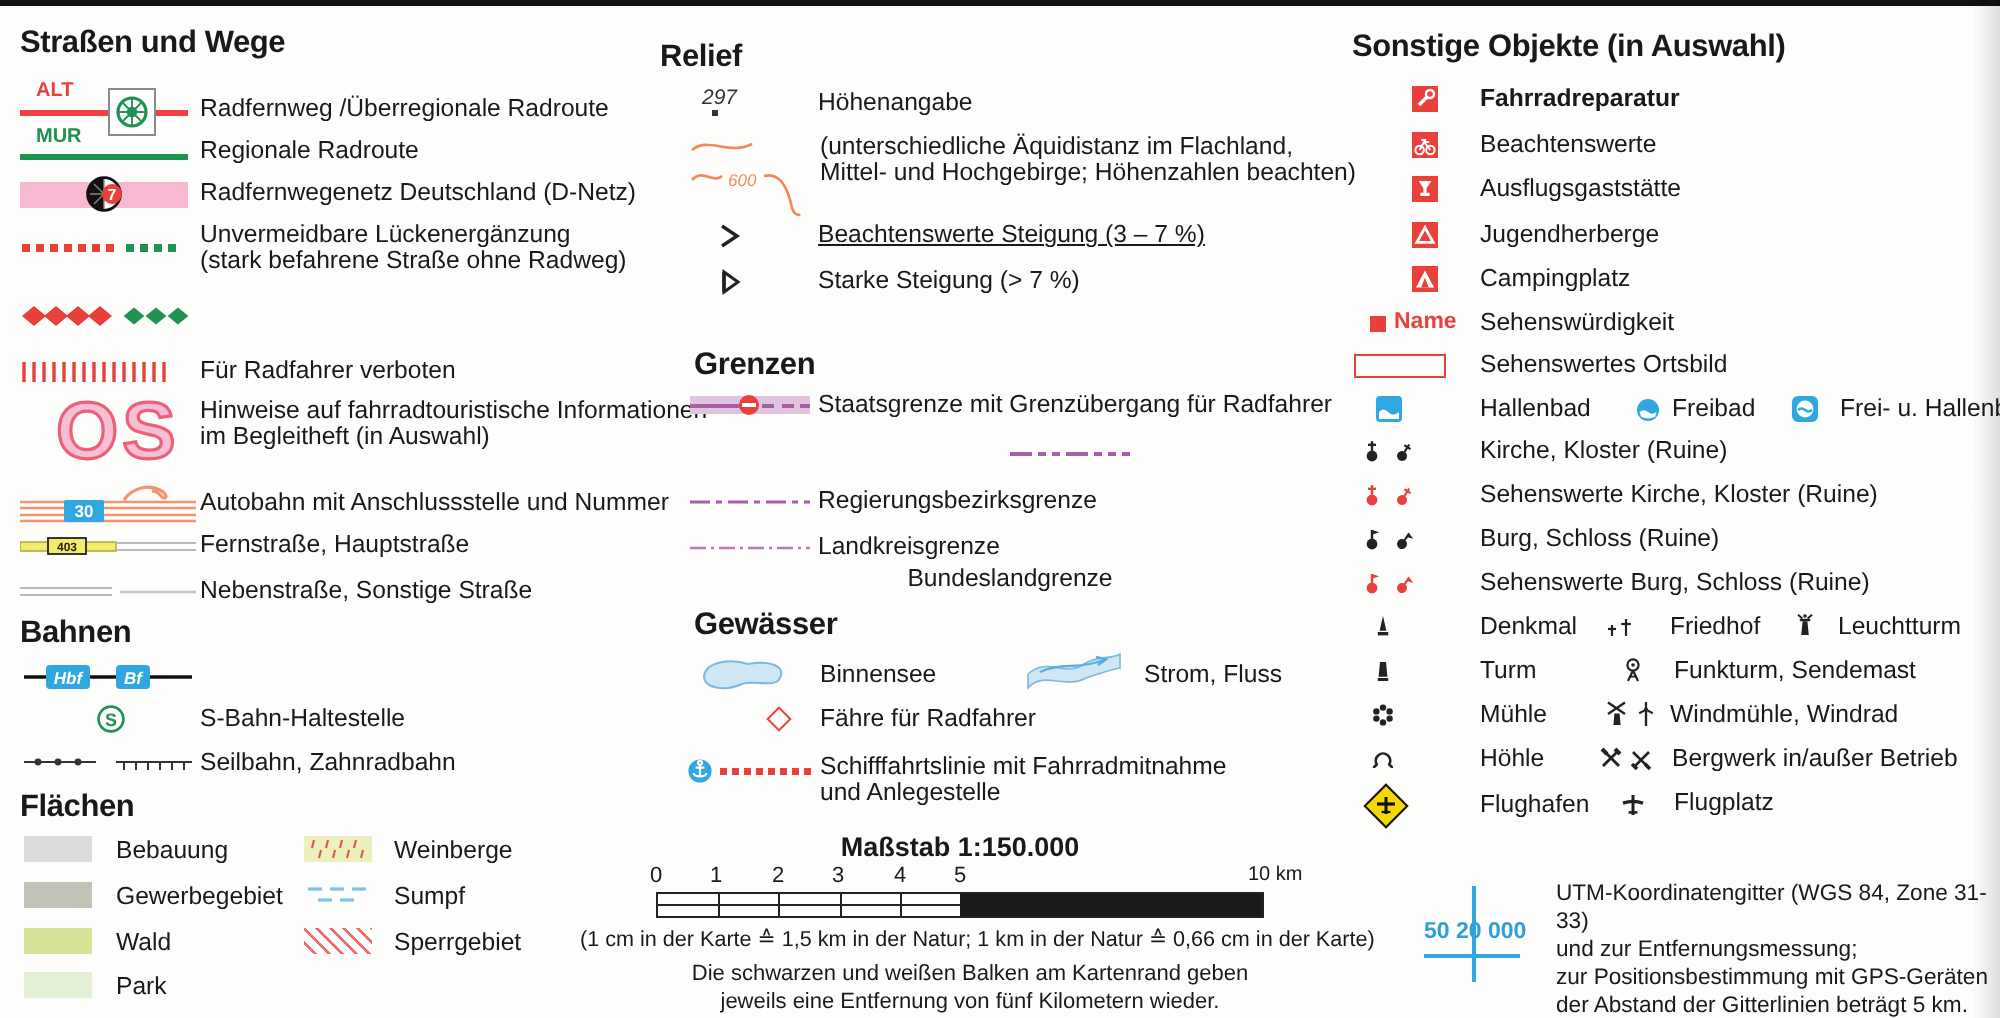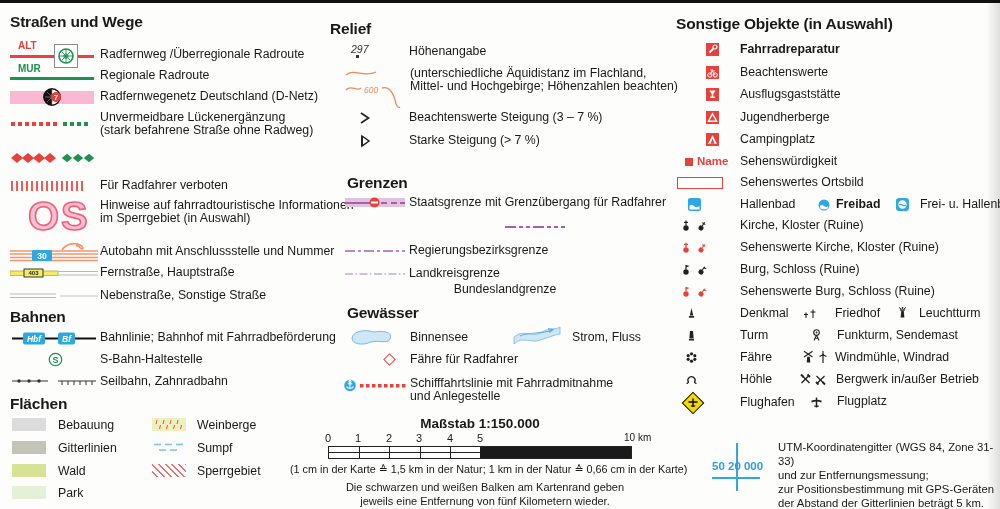--- a/index.html
+++ b/index.html
@@ -133,21 +133,21 @@
     </svg>
   </div>
   <div class="lbl">Für Radfahrer verboten</div>
 </div>
 
 <div class="os" style="left:16px;top:196px;margin-left:12px;">OS</div>
 <div class="row" style="left:8px;top:198px;width:332px;height:28px;">
   <div class="sym"></div>
   <div>
     <div class="lbl">Hinweise auf fahrradtouristische Informationen</div>
-    <div class="lbl">im Sperrgebiet (in Auswahl)</div>
+    <div class="lbl">im Begleitheft (in Auswahl)</div>
   </div>
 </div>
 
 <div class="row" style="left:8px;top:240px;width:332px;height:24px;">
   <div class="sym">
     <svg class="abs" style="left:2px;top:0px;" width="88" height="24" viewBox="0 0 88 24">
       <path d="M52 10 C56 4 64 2 70 5 C73 6.5 74 9 72 9 C70 9 71 6 66 5.5" fill="none" stroke="#f0956e" stroke-width="1.6"></path>
       <g stroke="#f0956e" stroke-width="1.3">
         <line x1="0" y1="11" x2="88" y2="11"></line>
           <line x1="0" y1="14" x2="88" y2="14"></line>
@@ -190,21 +190,20 @@
 <div class="row" style="left:8px;top:328px;width:332px;height:20px;">
   <div class="sym">
     <svg class="abs" style="left:4px;top:3px;" width="84" height="15" viewBox="0 0 84 15">
       <line x1="0" y1="7.5" x2="84" y2="7.5" stroke="#111" stroke-width="1.8"></line>
       <rect x="11" y="1.5" width="22" height="12" rx="2" fill="#2fa8e1"></rect>
       <text x="22" y="10.8" font-size="8.5" font-weight="bold" font-style="italic" fill="#fff" text-anchor="middle">Hbf</text>
       <rect x="46" y="1.5" width="17" height="12" rx="2" fill="#2fa8e1"></rect>
       <text x="54.5" y="10.8" font-size="8.5" font-weight="bold" font-style="italic" fill="#fff" text-anchor="middle">Bf</text>
     </svg>
   </div>
-  <div class="lbl">Bahnlinie; Bahnhof mit Fahrradbeförderung</div>
 </div>
 
 <div class="row" style="left:8px;top:350px;width:332px;height:20px;">
   <div class="sym">
     <svg class="abs" style="left:40px;top:2px;" width="15" height="15" viewBox="0 0 15 15">
       <circle cx="7.5" cy="7.5" r="6.2" fill="#fff" stroke="#1f9150" stroke-width="1.3"></circle>
       <text x="7.5" y="11" font-size="9" font-weight="bold" fill="#1f9150" text-anchor="middle">S</text>
     </svg>
   </div>
   <div class="lbl">S-Bahn-Haltestelle</div>
@@ -245,21 +244,21 @@
         <line x1="8.5" y1="7" x2="7.5" y2="11"></line>
         <line x1="15.5" y1="7" x2="14.5" y2="11"></line>
         <line x1="22.5" y1="7" x2="21.5" y2="11"></line>
         <line x1="29.5" y1="7" x2="28.5" y2="11"></line>
       </g>
   </svg>
 </div>
 <div class="lbl abs" style="left:197px;top:419px;">Weinberge</div>
 
 <div class="swatch" style="left:12px;top:441px;background:#c3c3b8;"></div>
-<div class="lbl abs" style="left:58px;top:442px;">Gitterlinien</div>
+<div class="lbl abs" style="left:58px;top:442px;">Gewerbegebiet</div>
 <div class="swatch" style="left:152px;top:441px;">
   <svg width="34" height="13" viewBox="0 0 34 13">
     <g stroke="#7ec3ea" stroke-width="1.6">
         <line x1="2" y1="3.5" x2="9" y2="3.5"></line>
         <line x1="13" y1="3.5" x2="20" y2="3.5"></line>
         <line x1="24" y1="3.5" x2="31" y2="3.5"></line>
         <line x1="7" y1="9" x2="14" y2="9"></line>
         <line x1="18" y1="9" x2="25" y2="9"></line>
       </g>
   </svg>
@@ -288,21 +287,21 @@
   <path d="M2 9 C10 2 20 12 32 6" fill="none" stroke="#f08a5a" stroke-width="1.3"></path>
   <path d="M2 24 C7 18 13 26 17 22" fill="none" stroke="#f08a5a" stroke-width="1.3"></path>
   <text x="20" y="27" font-size="8.5" font-style="italic" fill="#f08a5a">600</text>
   <path d="M38 22 C46 20 50 28 52 38 C53 41 55 42 56 41" fill="none" stroke="#f08a5a" stroke-width="1.3"></path>
 </svg>
 <div class="abs" style="left:410px;top:67px;">
   <div class="lbl">(unterschiedliche Äquidistanz im Flachland,</div>
   <div class="lbl">Mittel- und Hochgebirge; Höhenzahlen beachten)</div>
 </div>
 
-<div class="row" style="left:345px;top:109px;width:320px;height:18px;">
+<div class="row" style="left:345px;top:109px;width:320px;height:18px;text-decoration:underline;">
   <div class="symM">
     <svg class="abs" style="left:14px;top:2px;" width="12" height="14" viewBox="0 0 12 14">
       <polyline points="2,2 9.5,7 2,12" fill="none" stroke="#222" stroke-width="1.7"></polyline>
     </svg>
   </div>
   <div class="lbl">Beachtenswerte Steigung (3 – 7 %)</div>
 </div>
 
 <div class="row" style="left:345px;top:132px;width:320px;height:18px;">
   <div class="symM">
@@ -500,21 +499,21 @@
       <svg width="13" height="13" viewBox="0 0 13 13">
           <path d="M1.5 8 Q3.6 5.5 6 8 T11.5 8 L11.5 11.5 L1.5 11.5 Z" fill="#fff"></path>
         </svg>
     </div>
   </div>
   <div class="lbl">Hallenbad</div>
   <svg class="abs" style="left:142px;top:3px;" width="12" height="12" viewBox="0 0 12 12">
     <circle cx="6" cy="6" r="5.5" fill="#2fa8e1"></circle>
     <path d="M1.8 7 Q4 5.2 6 7 T10.2 7 L9.6 9.4 Q6 11.2 2.5 9.4 Z" fill="#fff"></path>
   </svg>
-  <div class="lbl abs" style="left:160px;top:2px;font-weight:bold;">Freibad</div>
+  <div class="lbl abs" style="left:160px;top:2px;">Freibad</div>
   <div class="abs" style="left:220px;top:2px;width:13px;height:13px;background:#2fa8e1;border-radius:3px;">
     <svg width="13" height="13" viewBox="0 0 13 13">
         <circle cx="6.5" cy="6.5" r="4.2" fill="#fff"></circle>
         <path d="M3 7 Q4.8 5.6 6.5 7 T10 7" fill="none" stroke="#2fa8e1" stroke-width="1.2"></path>
       </svg>
   </div>
   <div class="lbl abs" style="left:244px;top:2px;">Frei- u. Hallenbad</div>
 </div>
 
 <div class="row" style="left:676px;top:217px;width:324px;height:18px;">
@@ -641,21 +640,21 @@
           <circle cx="6.5" cy="2.8" r="1.6"></circle>
           <circle cx="9.8" cy="4.7" r="1.6"></circle>
           <circle cx="9.8" cy="8.3" r="1.6"></circle>
           <circle cx="6.5" cy="10.2" r="1.6"></circle>
           <circle cx="3.2" cy="8.3" r="1.6"></circle>
           <circle cx="3.2" cy="4.7" r="1.6"></circle>
         </g>
       <circle cx="6.5" cy="6.5" r="1.7" fill="#fff"></circle>
     </svg>
   </div>
-  <div class="lbl">Fähre</div>
+  <div class="lbl">Mühle</div>
   <svg class="abs" style="left:126px;top:1px;" width="13" height="14" viewBox="0 0 13 14">
     <polygon points="5.2,6.8 7.8,6.8 8.3,12.5 4.7,12.5" fill="#222"></polygon>
     <line x1="2" y1="1.2" x2="10.5" y2="7" stroke="#222" stroke-width="1.2"></line>
     <line x1="10.5" y1="1.2" x2="2" y2="7" stroke="#222" stroke-width="1.2"></line>
   </svg>
   <svg class="abs" style="left:141px;top:1px;" width="12" height="14" viewBox="0 0 12 14">
     <line x1="6" y1="4.8" x2="6" y2="13" stroke="#222" stroke-width="1.2"></line>
     <line x1="6" y1="4.8" x2="6" y2="1" stroke="#222" stroke-width="1.1"></line>
     <line x1="6" y1="4.8" x2="2.6" y2="6.6" stroke="#222" stroke-width="1.1"></line>
     <line x1="6" y1="4.8" x2="9.4" y2="6.6" stroke="#222" stroke-width="1.1"></line>

